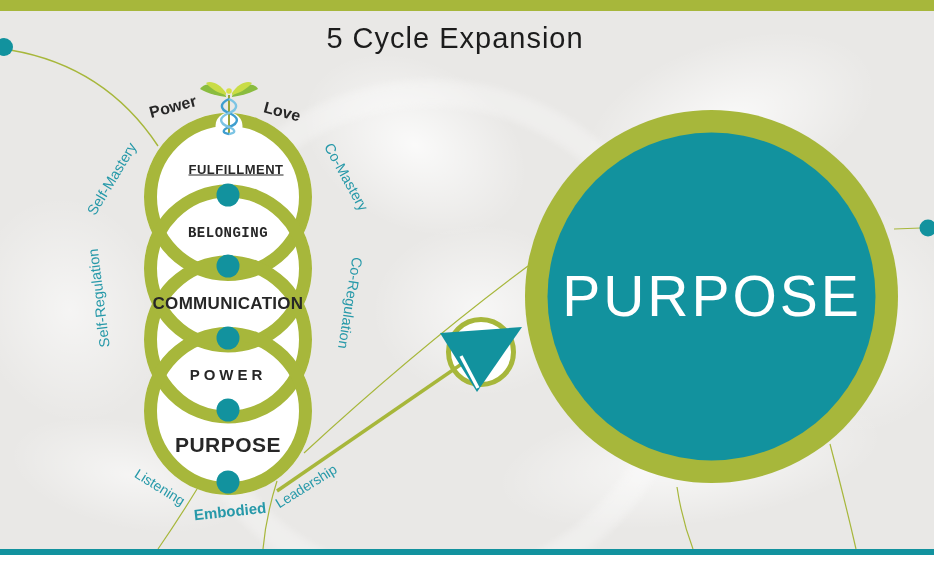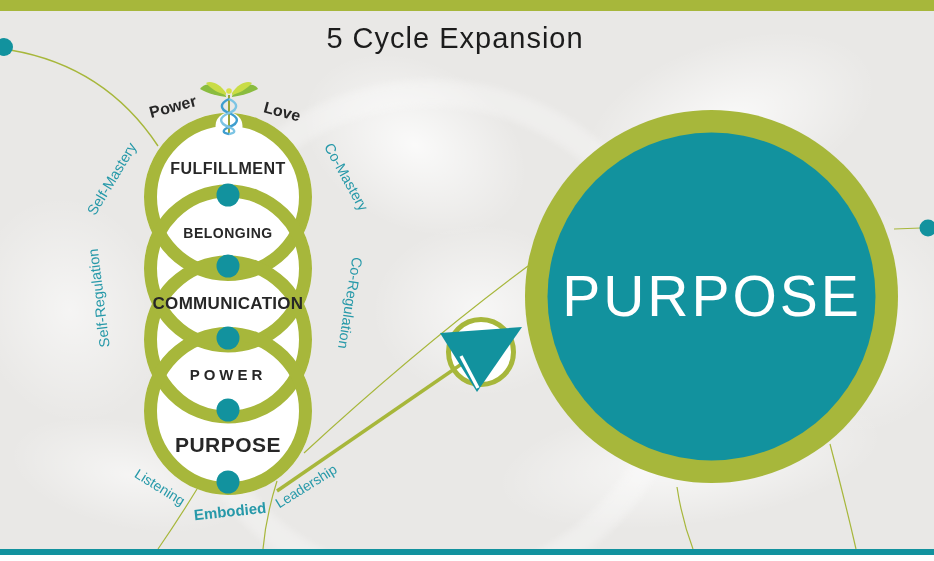--- a/index.html
+++ b/index.html
@@ -7,22 +7,22 @@
   #stage{position:relative;width:934px;height:555px;overflow:hidden;background:#e9e8e6;}
   .petal{position:absolute;border-radius:50%;
          background:radial-gradient(closest-side,rgba(255,255,255,0.92),rgba(255,255,255,0) 72%);}
   .swirl-ring{position:absolute;border-radius:50%;border:26px solid rgba(255,255,255,0.55);
               filter:blur(3px);}
   #diagram-svg{position:absolute;left:0;top:0;}
   .lbl{position:absolute;transform:translate(-50%,-50%);white-space:nowrap;line-height:1;}
   .dark{color:#272727;font-weight:bold;}
   .teal-txt{color:#2799a9;}
   #page-title{left:455px;top:38px;font-size:29px;font-weight:300;color:#1c1c1c;letter-spacing:1px;}
-  #lbl-fulfillment{left:228px;top:169px;font-size:16px;letter-spacing:.5px;}
-  #lbl-belonging{left:228px;top:233px;font-size:14px;letter-spacing:.5px;}
+  #lbl-fulfillment{left:236px;top:169px;font-size:13px;letter-spacing:.5px;text-decoration:underline;}
+  #lbl-belonging{left:228px;top:233px;font-size:14px;letter-spacing:.5px;font-family:Liberation Mono, monospace;}
   #lbl-communication{left:228px;top:303px;font-size:17px;letter-spacing:.3px;}
   #lbl-power-level{left:228px;top:374px;font-size:15px;letter-spacing:4px;}
   #lbl-purpose-level{left:228px;top:444px;font-size:21px;letter-spacing:.5px;}
   #lbl-pole-power{left:173px;top:107px;font-size:16px;transform:translate(-50%,-50%) rotate(-15deg);}
   #lbl-pole-love{left:282px;top:112px;font-size:16px;transform:translate(-50%,-50%) rotate(15deg);}
   #lbl-self-mastery{left:112px;top:179px;font-size:14.5px;transform:translate(-50%,-50%) rotate(-59deg);}
   #lbl-co-mastery{left:346px;top:177px;font-size:14.5px;transform:translate(-50%,-50%) rotate(61deg);}
   #lbl-self-regulation{left:99px;top:298px;font-size:14.5px;transform:translate(-50%,-50%) rotate(-97deg);}
   #lbl-co-regulation{left:350px;top:303px;font-size:14.5px;transform:translate(-50%,-50%) rotate(99deg);}
   #lbl-listening{left:160px;top:487px;font-size:14px;transform:translate(-50%,-50%) rotate(32deg);}

